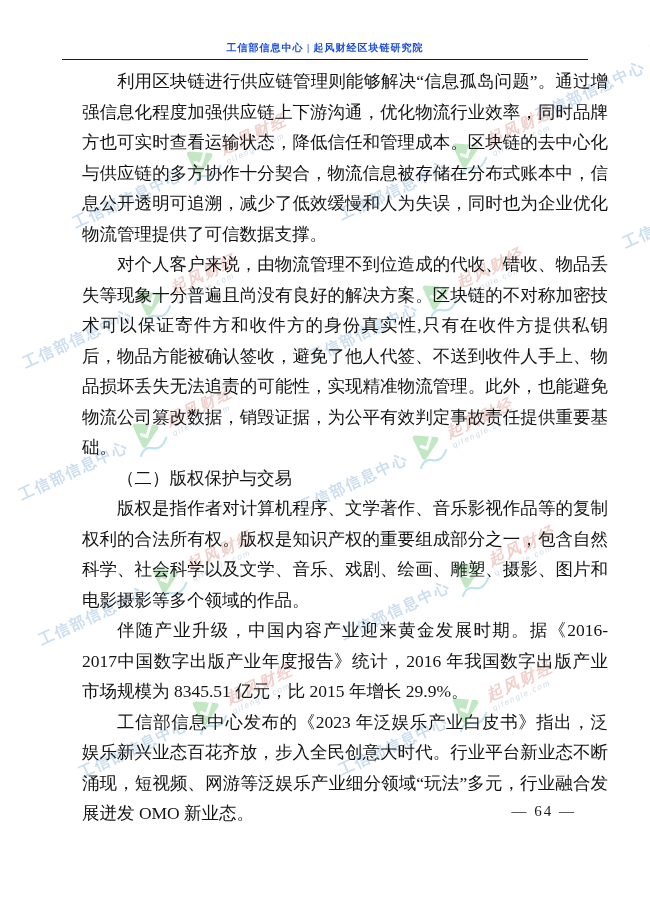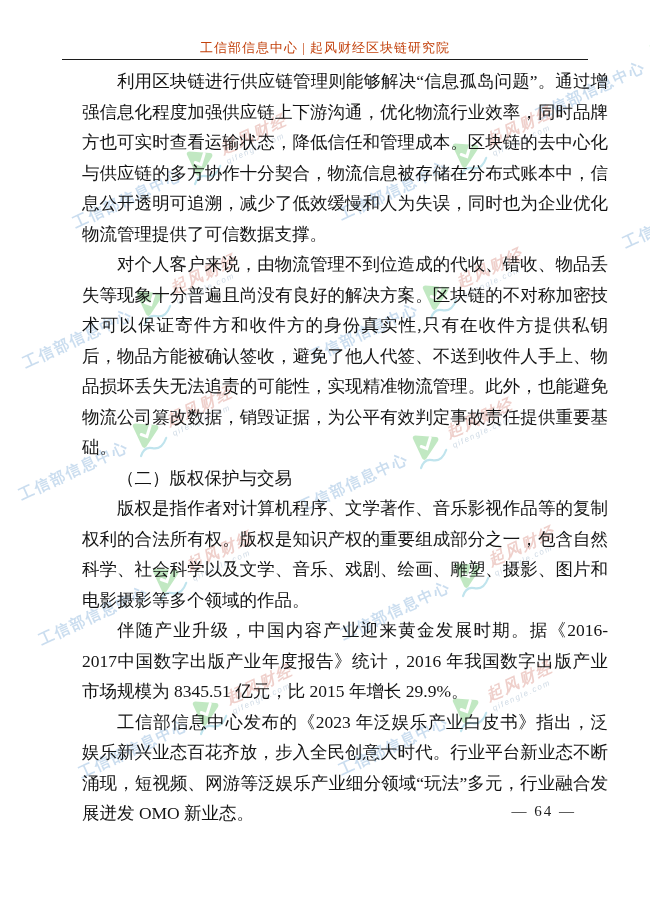--- a/index.html
+++ b/index.html
@@ -5,21 +5,21 @@
   html,body { margin:0; padding:0; background:#ffffff; }
   .page {
     position:relative; width:650px; height:919px; margin:0 auto;
     background:#ffffff; overflow:hidden;
     font-family:"Liberation Serif","DejaVu Serif",serif;
   }
 
   
   .header { position:absolute; top:40px; left:62px; width:526px; text-align:center; z-index:2; }
   .header-title {
-    font-size:13px; font-weight:normal; letter-spacing:1px; color:#c2410c;
+    font-size:10px; font-weight:bold; letter-spacing:1px; color:#1d4ed8;
     line-height:15px; white-space:nowrap;
   }
   .header-rule { border-bottom:1.8px solid #1c1c1c; margin-top:4px; }
 
   
   .doc-body { position:absolute; top:66px; left:62px; width:526px; z-index:2;margin-left:20px; }
   .para {
     margin:0; font-size:17.5px; line-height:30.5px; color:#141414;
     text-align:justify; text-indent:2em;
   }

